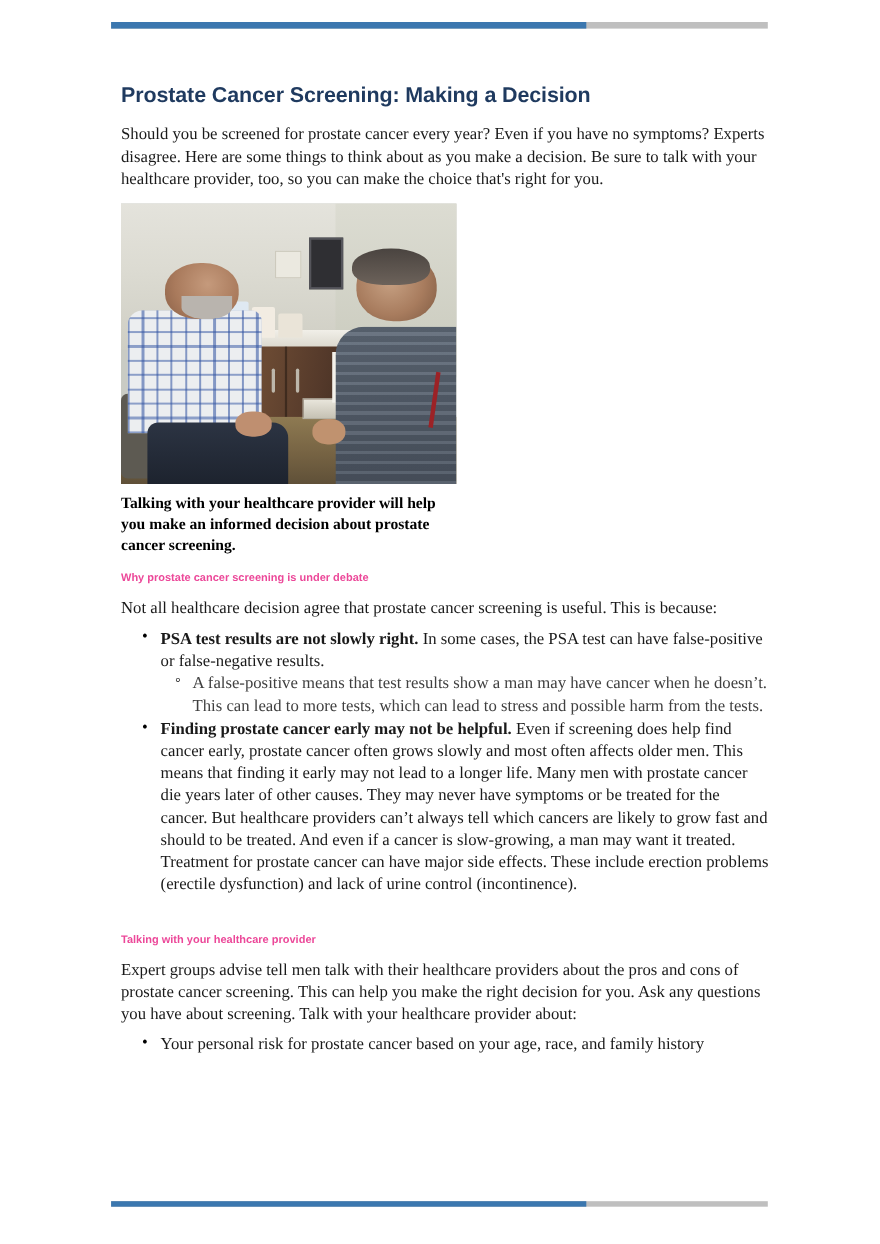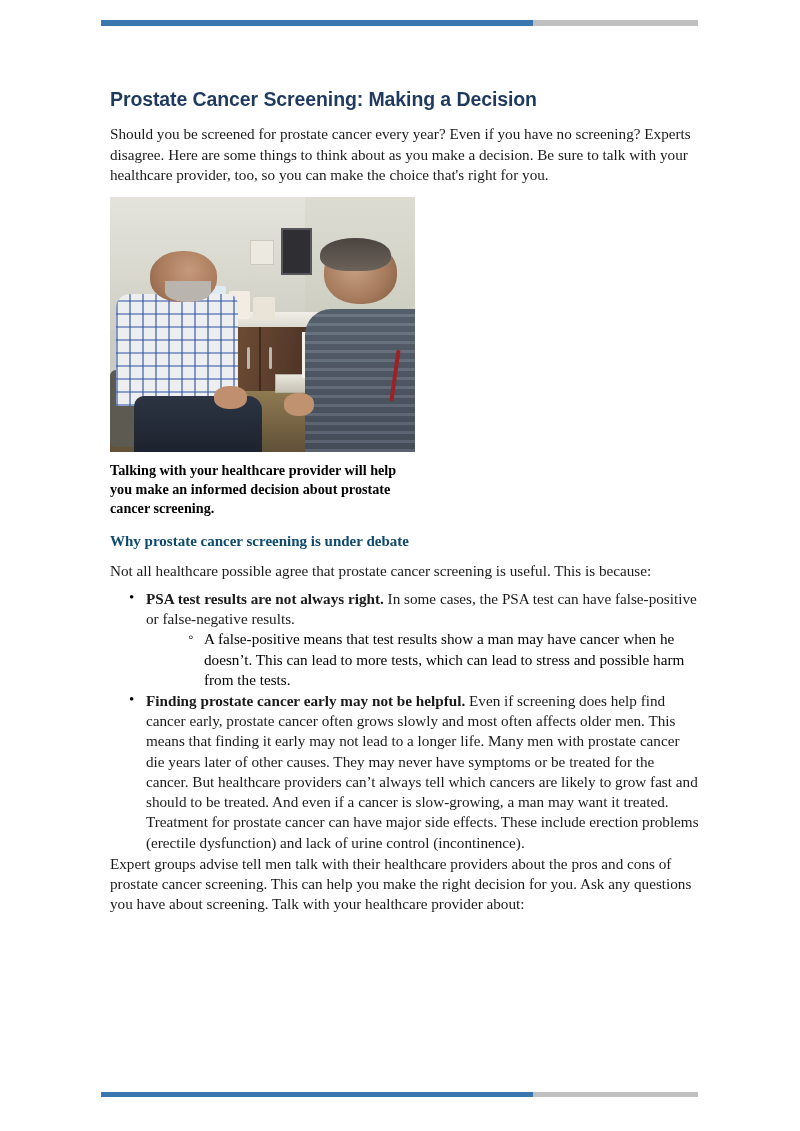--- a/index.html
+++ b/index.html
@@ -31,21 +31,21 @@
     top: 0;
     width: 432px;
     height: 6px;
     background: #3B77AF;
   }
 
   
   .page {
     position: absolute;
     left: 110px;
-    top: 88px;
+    top: 76px;
     width: 590px;
   }
 
   h1.doc-title {
     font-family: "Liberation Sans", sans-serif;
     font-size: 19.5px;
     font-weight: bold;
     color: #1F3A5F;
     margin: 0 0 13px 0;
     letter-spacing: -0.1px;
@@ -193,24 +193,24 @@
     font-size: 14.2px;
     font-weight: bold;
     line-height: 1.33;
     margin-top: 9px;
     color: #000;
     width: 300px;
   }
 
   
   h2.section-heading {
-    font-family: Liberation Serif, serif;
-    font-size: 15px;
+    font-family: Liberation Sans, sans-serif;
+    font-size: 10px;
     font-weight: bold;
-    color: #0c4a6e;
+    color: #ec4899;
     margin: 14px 0 11px 0;
     line-height: 1.2;
   }
   h2.section-heading.spaced-top { margin-top: 34px; }
 
   p.body-text {
     font-size: 15.2px;
     line-height: 1.33;
     margin: 0 0 8px 0;
     color: #1a1a1a;
@@ -239,22 +239,21 @@
   }
   ul.sub-bullets {
     margin: 0;
     padding-left: 29px;
     list-style: none;
   }
   ul.sub-bullets > li {
     position: relative;
     font-size: 15.2px;
     line-height: 1.33;
-    color: #000000;
-    margin-left: 29px;
+    color: #404040;
   }
   ul.sub-bullets > li::before {
     content: "\25E6";
     position: absolute;
     left: -16px;
     top: -1px;
     font-size: 15px;
     color: #000;
   }
   .lead-in { font-weight: bold; }
@@ -293,21 +292,21 @@
 <body>
 
 <div class="header-rule">
   <div class="header-rule-fill"></div>
 </div>
 
 <div class="page">
 
   <h1 class="doc-title">Prostate Cancer Screening: Making a Decision</h1>
 
-  <p class="intro">Should you be screened for prostate cancer every year? Even if you have no screening? Experts disagree. Here are some things to think about as you make a decision. Be sure to talk with your healthcare provider, too, so you can make the choice that's right for you.</p>
+  <p class="intro">Should you be screened for prostate cancer every year? Even if you have no symptoms? Experts disagree. Here are some things to think about as you make a decision. Be sure to talk with your healthcare provider, too, so you can make the choice that's right for you.</p>
 
   <figure class="photo-figure">
     <div class="photo">
       <div class="ph-wall"></div>
       <div class="ph-wall-right"></div>
       <div class="ph-frame"></div>
       <div class="ph-switch"></div>
       <div class="ph-counter"></div>
       <div class="ph-counter-right"></div>
       <div class="ph-bottle" style="left:17%;height:9%;width:4%;bottom:52%;background:#eceade;"></div>
@@ -330,37 +329,39 @@
       <div class="ph-doc-body"></div>
       <div class="ph-doc-head"></div>
       <div class="ph-doc-hair"></div>
       <div class="ph-lanyard"></div>
       <div class="ph-hand-r"></div>
     </div>
     <figcaption class="photo-caption">Talking with your healthcare provider will help you make an informed decision about prostate cancer screening.</figcaption>
   </figure>
 
   <h2 class="section-heading">Why prostate cancer screening is under debate</h2>
-  <p class="body-text">Not all healthcare possible agree that prostate cancer screening is useful. This is because:</p>
+  <p class="body-text">Not all healthcare decision agree that prostate cancer screening is useful. This is because:</p>
 
   <ul class="bullets">
     <li>
-      <span class="lead-in">PSA test results are not always right.</span><span> In some cases, the PSA test can have false-positive or false-negative results.</span>
+      <span class="lead-in">PSA test results are not slowly right.</span><span> In some cases, the PSA test can have false-positive or false-negative results.</span>
       <ul class="sub-bullets">
         <li>A false-positive means that test results show a man may have cancer when he doesn’t. This can lead to more tests, which can lead to stress and possible harm from the tests.</li>
       </ul>
     </li>
     <li>
       <span class="lead-in">Finding prostate cancer early may not be helpful.</span><span> Even if screening does help find cancer early, prostate cancer often grows slowly and most often affects older men. This means that finding it early may not lead to a longer life. Many men with prostate cancer die years later of other causes. They may never have symptoms or be treated for the cancer. But healthcare providers can’t always tell which cancers are likely to grow fast and should to be treated. And even if a cancer is slow-growing, a man may want it treated. Treatment for prostate cancer can have major side effects. These include erection problems (erectile dysfunction) and lack of urine control (incontinence).</span>
     </li>
   </ul>
 
+  <h2 class="section-heading spaced-top">Talking with your healthcare provider</h2>
   <p class="body-text">Expert groups advise tell men talk with their healthcare providers about the pros and cons of prostate cancer screening. This can help you make the right decision for you. Ask any questions you have about screening. Talk with your healthcare provider about:</p>
 
   <ul class="bullets">
+    <li>Your personal risk for prostate cancer based on your age, race, and family history</li>
   </ul>
 
 </div>
 
 <div class="footer-rule">
   <div class="footer-rule-fill"></div>
 </div>
 <div class="footer-row">
   <span>© Krames</span>
   <span>Page 2 of 2</span>

